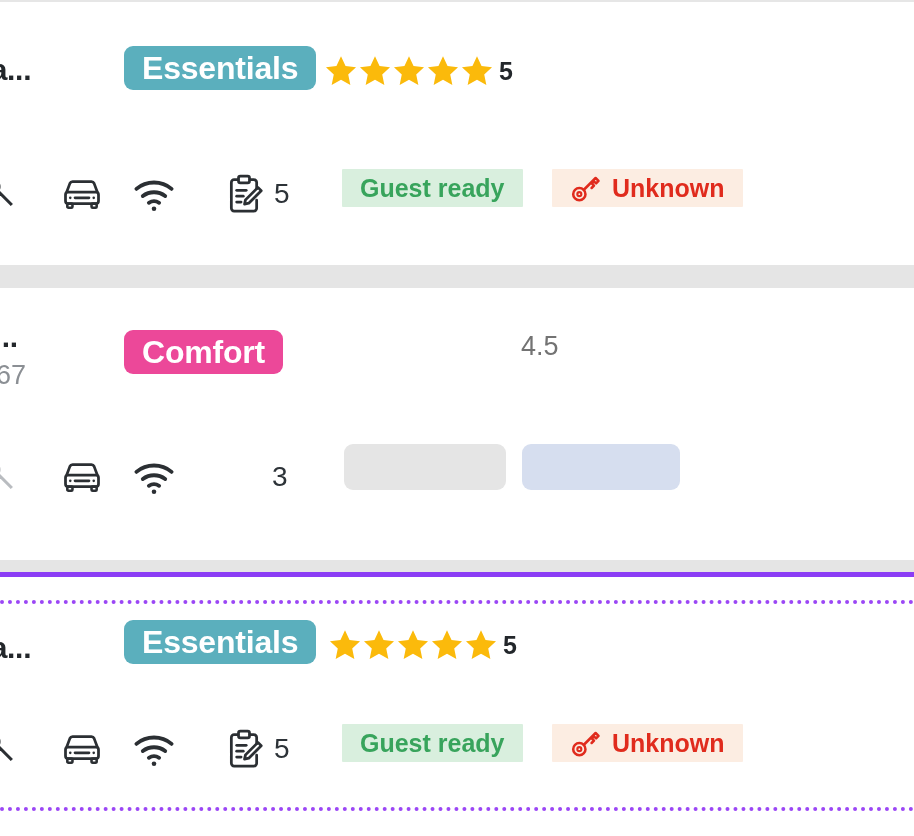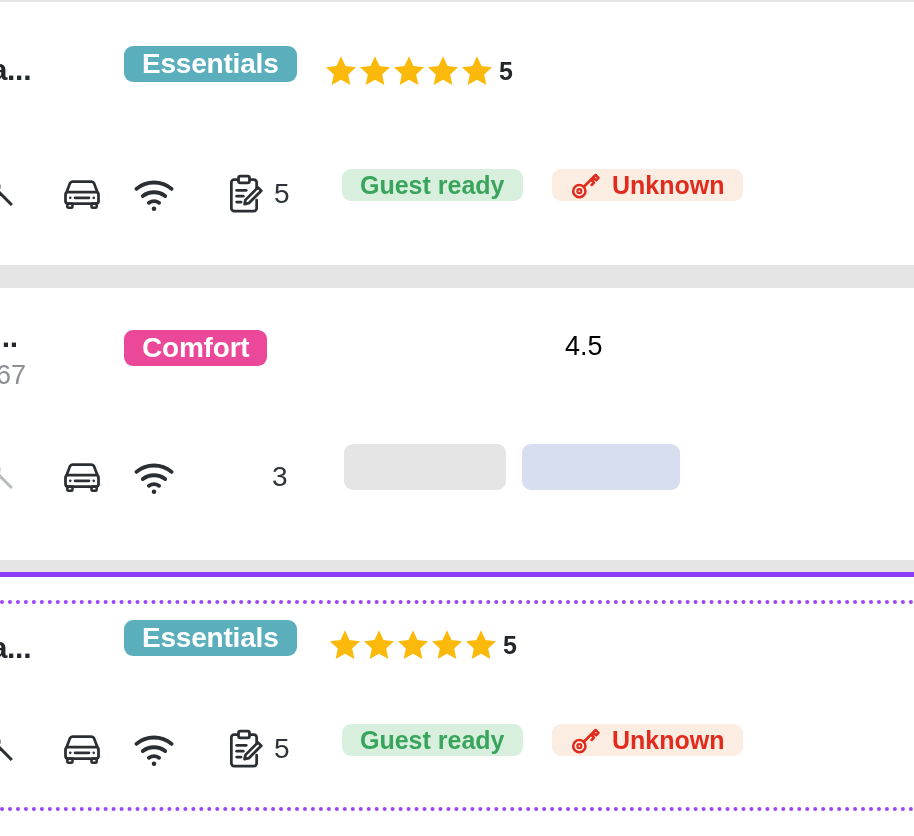--- a/index.html
+++ b/index.html
@@ -63,25 +63,25 @@
   }
 
   
   .badge-plan {
     position: absolute;
     display: inline-flex;
     align-items: center;
     justify-content: center;
     border-radius: 9px;
     color: #ffffff;
-    font-size: 28px;
+    font-size: 32px;
     font-weight: 700;
     letter-spacing: -0.2px;
     padding: 8px 18px;
-    height: 36px;
+    height: 44px;
     box-sizing: border-box;
     white-space: nowrap;
   }
 
   
   .rating {
     position: absolute;
     display: flex;
     align-items: center;
     gap: 0px;
@@ -96,23 +96,22 @@
     font-size: 25px;
     font-weight: 700;
     color: #23272b;
     margin-left: 5px;
     line-height: 1;
   }
   .rating-plain {
     position: absolute;
     font-size: 27px;
     font-weight: 400;
-    color: #000000;
-    white-space: nowrap;
-    margin-left: 44px;
+    color: #737373;
+    white-space: nowrap;
   }
 
   
   .amenities {
     position: absolute;
     display: flex;
     align-items: center;
   }
   .amen-icon {
     width: 44px;
@@ -135,22 +134,22 @@
     line-height: 1;
   }
 
   
   .pill {
     position: absolute;
     display: inline-flex;
     align-items: center;
     justify-content: center;
     gap: 10px;
-    border-radius: 9px;
-    height: 32px;
+    border-radius: 1px;
+    height: 38px;
     padding: 3px 18px;
     box-sizing: border-box;
     font-size: 25px;
     font-weight: 700;
     white-space: nowrap;
   }
   .pill .key-icon { width: 32px; height: 32px; display: block; flex: none; }
 
   
   .skeleton {

